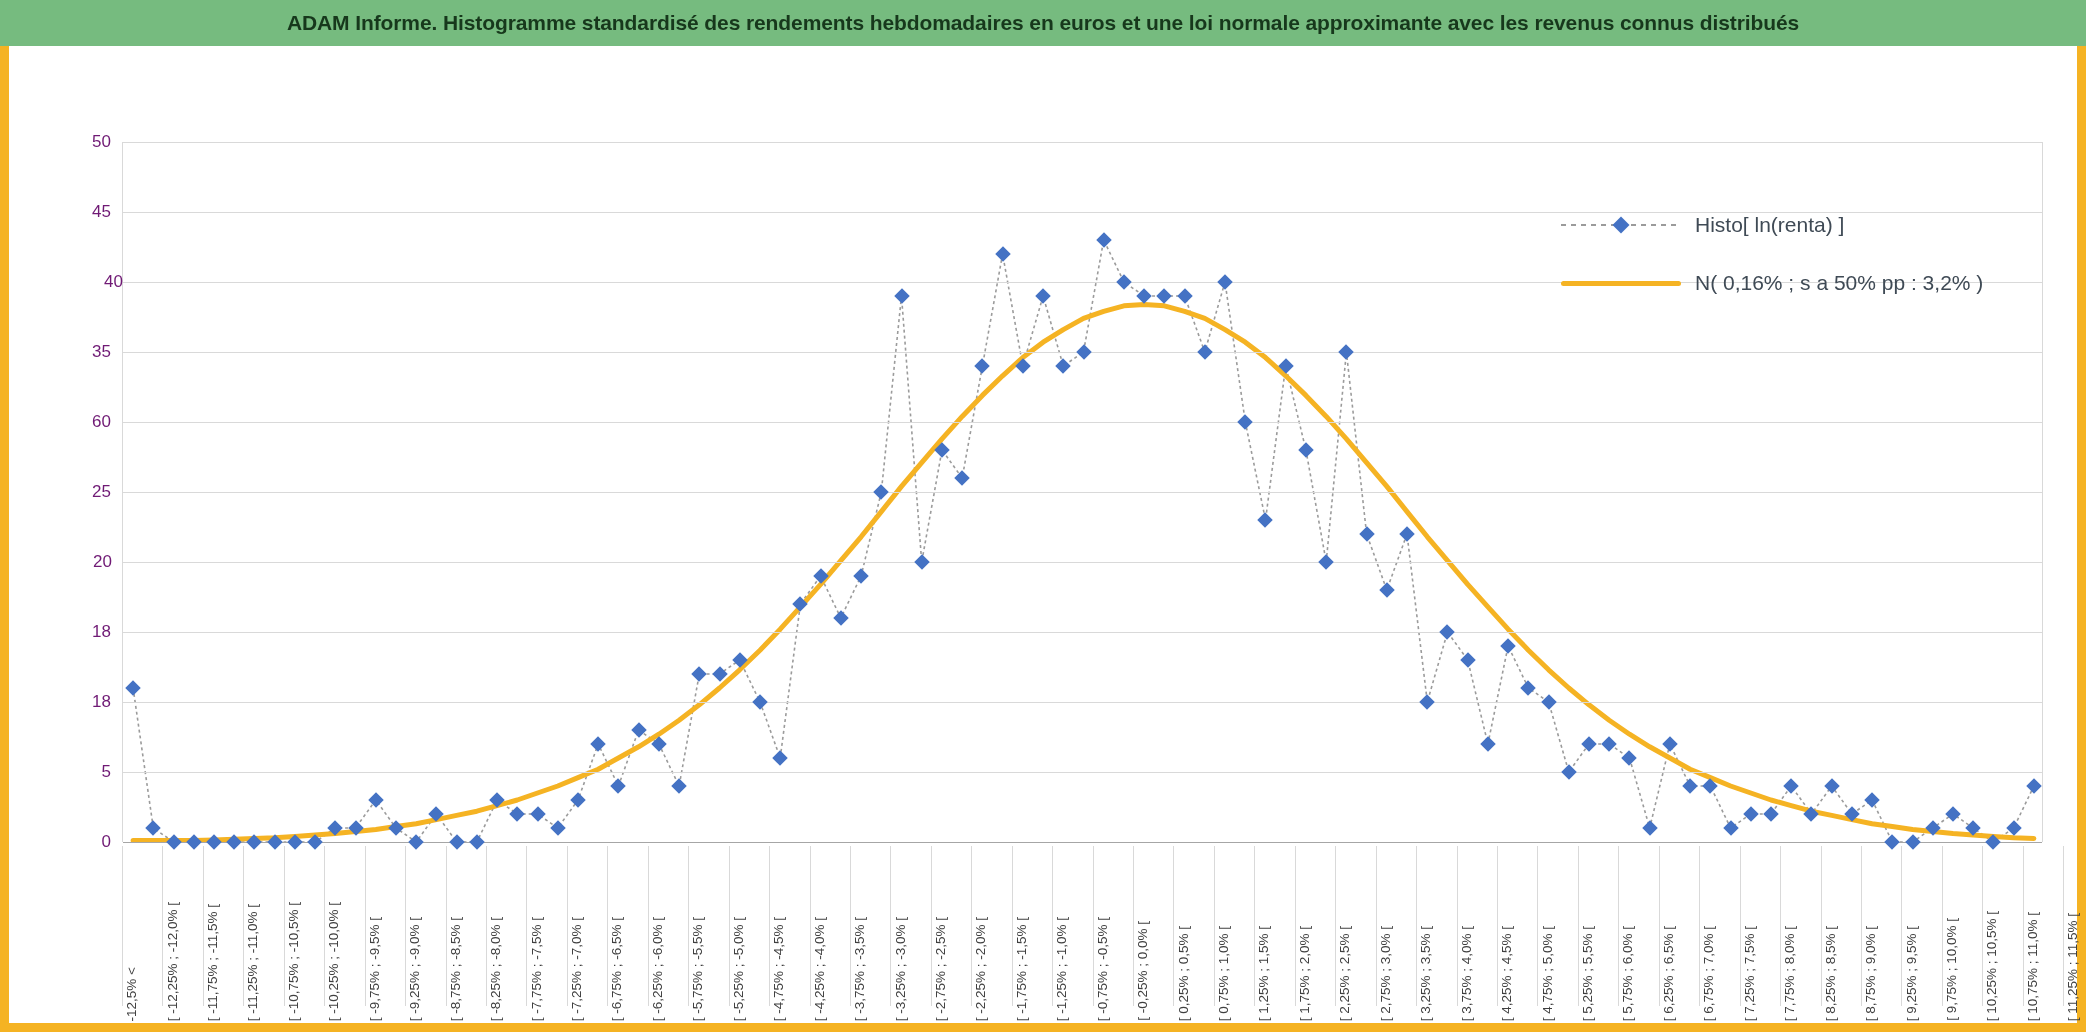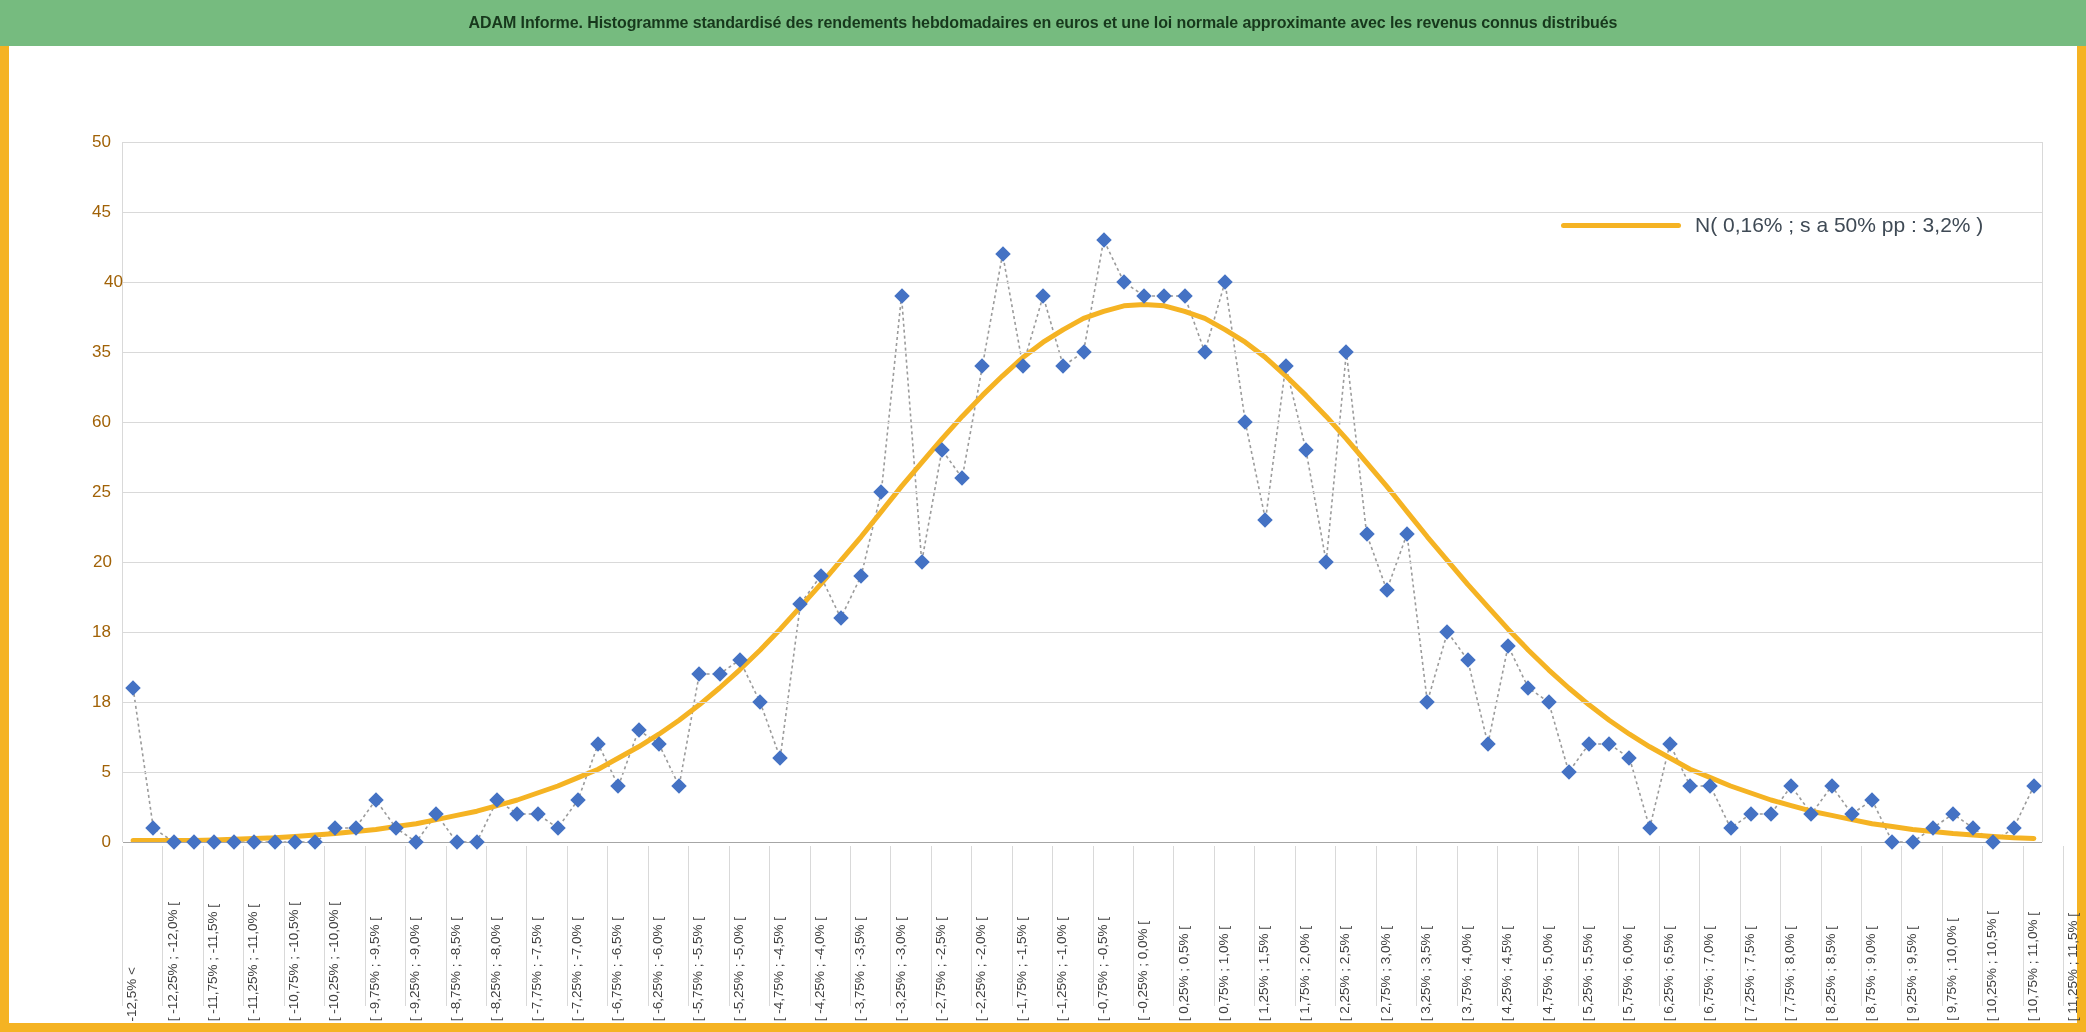--- a/index.html
+++ b/index.html
@@ -10,21 +10,21 @@
     overflow:hidden;
     position:relative;
   }
   #banner {
     position:absolute; left:0; top:0; width:2086px; height:46px;
     background:#76bb7f;
     display:flex; align-items:center; justify-content:center;
     box-sizing:border-box;
   }
   #banner .btxt {
-    font-size:16px; font-weight:bold; color:#17381c; white-space:nowrap;
+    font-size:21px; font-weight:bold; color:#17381c; white-space:nowrap;
     letter-spacing:-0.1px;
   }
   #edge-left { position:absolute; left:0; top:46px; width:9px; height:986px; background:#f5b323; }
   #edge-right{ position:absolute; right:0; top:46px; width:9px; height:986px; background:#f5b323; }
   #edge-bottom{ position:absolute; left:0; bottom:0; width:2086px; height:9px; background:#f5b323; }
 
   #chart-area {
     position:absolute; left:9px; top:46px; width:2068px; height:977px;
     background:#ffffff;
   }
@@ -37,21 +37,21 @@
     position:absolute;
     left:113px; top:96px; width:1921px; height:700px;
     box-sizing:border-box;
     border-left:1px solid #d9d9d9;
     border-right:1px solid #d9d9d9;
   }
   .gridline { position:absolute; left:0; width:100%; height:1px; background:#d9d9d9; }
   .axisline { position:absolute; left:0; width:100%; height:1px; background:#a6a6a6; }
   .ylabel {
     position:absolute; right:0; width:46px; text-align:right;
-    font-size:17px; color:#a16207; transform:translateY(-10px);
+    font-size:17px; color:#701a75; transform:translateY(-10px);
   }
 
   .pt {
     position:absolute; width:11px; height:11px;
     background:#4472c4; transform:translate(-5.5px,-5.5px) rotate(45deg);
   }
   svg.overlay { position:absolute; left:0; top:0; overflow:visible; }
 
   .xlabels { position:absolute; left:113px; top:800px; width:1921px; height:175px; }
   .xlab {
@@ -296,20 +296,27 @@
       <div class="xsep" style="left: 1860.34px;"></div>
       <div class="xlab" style="left: 1902.89px;">[ 10,75% ; 11,0% [</div>
       <div class="xsep" style="left: 1900.78px;"></div>
       <div class="xlab" style="left: 1943.33px;">[ 11,25% ; 11,5% [</div>
       <div class="xsep" style="left: 1941.22px;"></div>
     </div>
 
   <div class="legend">
     <div class="legend-row">
       <div class="lg-marker">
+        <div class="lg-dash"></div>
+          <div class="lg-diamond"></div>
+      </div>
+      <div class="legend-label">Histo[ ln(renta) ]</div>
+    </div>
+    <div class="legend-row">
+      <div class="lg-marker">
         <div class="lg-line"></div>
       </div>
       <div class="legend-label">N( 0,16% ; s a 50% pp : 3,2% )</div>
     </div>
   </div>
 
 <div class="ylabel" style="top: 796px; left: 50px; position: absolute; width: 52px;">0</div>
     <div class="ylabel" style="top: 726px; left: 50px; position: absolute; width: 52px;">5</div>
     <div class="ylabel" style="top: 656px; left: 50px; position: absolute; width: 52px;">18</div>
     <div class="ylabel" style="top: 586px; left: 50px; position: absolute; width: 52px;">18</div>

